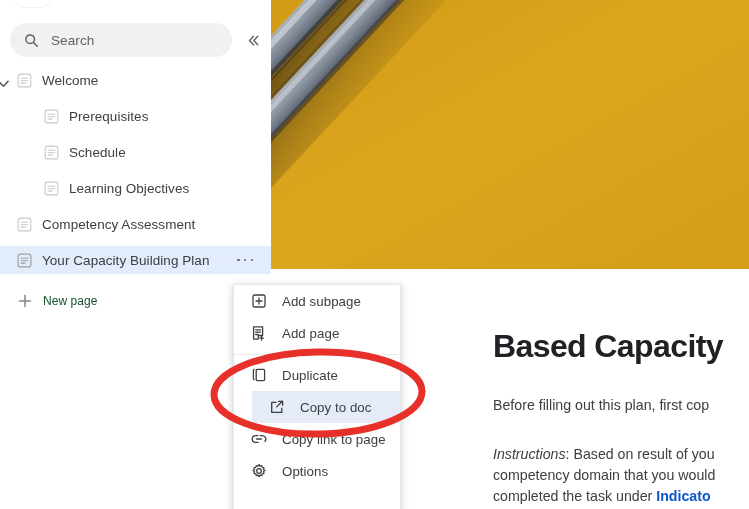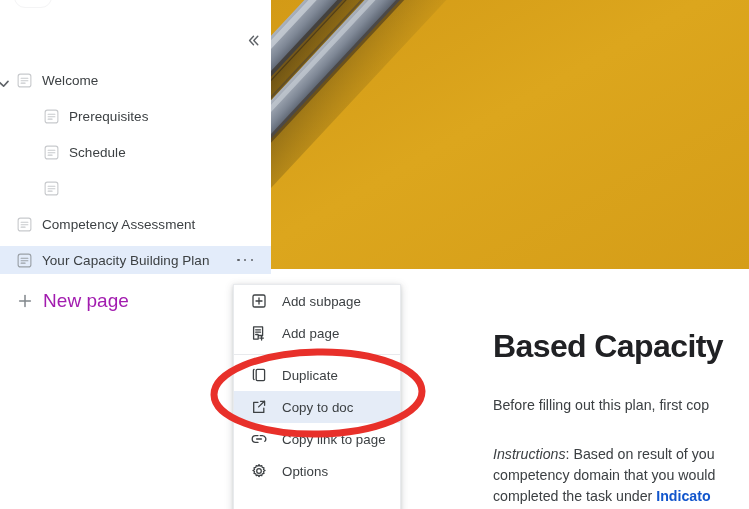--- a/index.html
+++ b/index.html
@@ -100,21 +100,21 @@
 
   .newpage-row {
     position: absolute; left: 0; top: 288px;
     width: 271px; height: 26px;
     display: flex; align-items: center;
     cursor: pointer;
   }
   .newpage-row .plus { margin-left: 18px; width: 14px; height: 14px; color: #80868b; }
   .newpage-row .np-label {
     margin-left: 11px;
-    font-size: 19px; color: #a21caf;
+    font-size: 12px; color: #14532d;
     letter-spacing: .05px;
   }
 
   
   #main { position: absolute; left: 271px; top: 0; width: 478px; height: 509px; background: #fff; }
   .hero {
     position: absolute; left: 0; top: 0;
     width: 478px; height: 269px;
     overflow: hidden;
     background: #dba21c;
@@ -163,40 +163,51 @@
   .mi .mi-ico {
     flex: 0 0 auto; width: 16px; height: 16px; color: #3c4043;
   }
   .mi .mi-label {
     margin-left: 15px;
     font-size: 13.3px;
     color: #3c4043;
     white-space: nowrap;
     letter-spacing: .05px;
   }
-  .mi.hl { background: #e5ecf7; }
+  .mi.hl { background: #e5ecf7; margin-left: 18px; }
   .mi-sep { height: 1px; background: #e8eaed; margin: 5px 0 4px 0; }
 
   
   #annot {
     position: absolute; left: 205px; top: 345px;
     width: 230px; height: 100px;
     z-index: 60;
     pointer-events: none;
   }
 </style>
 </head>
 <body>
 
 <div id="app">
 
   <div id="sidebar">
 
     <div class="top-stub"></div>
 
+    <div class="search-row">
+      <div class="search-box">
+        <span class="mag">
+          <svg viewBox="0 0 16 16" width="15" height="15" fill="none" stroke="#5f6368" stroke-width="1.6">
+            <circle cx="6.6" cy="6.6" r="4.6"></circle>
+              <line x1="10.1" y1="10.1" x2="14.2" y2="14.2" stroke-linecap="round"></line>
+          </svg>
+        </span>
+        <span class="search-placeholder">Search</span>
+      </div>
+    </div>
 
     <div class="collapse-btn">
       <svg viewBox="0 0 20 20" width="17" height="17" fill="none" stroke="#5f6368" stroke-width="1.7" stroke-linecap="round" stroke-linejoin="round">
         <polyline points="10,5 5.4,10 10,15"></polyline>
           <polyline points="15,5 10.4,10 15,15"></polyline>
       </svg>
     </div>
 
     <div class="tree">
 
@@ -243,20 +254,21 @@
 
       <div class="tree-row lvl1">
         <span class="pg-icon">
           <svg viewBox="0 0 16 16" width="15" height="15">
             <rect x="1.2" y="1.2" width="13.6" height="13.6" rx="2.4" fill="none" stroke="#c8cacd" stroke-width="1.2"></rect>
             <line x1="4.4" y1="5.6" x2="11.6" y2="5.6" stroke="#c8cacd" stroke-width="1.2" stroke-linecap="round"></line>
             <line x1="4.4" y1="8.2" x2="11.6" y2="8.2" stroke="#c8cacd" stroke-width="1.2" stroke-linecap="round"></line>
             <line x1="4.4" y1="10.8" x2="8.6" y2="10.8" stroke="#c8cacd" stroke-width="1.2" stroke-linecap="round"></line>
           </svg>
         </span>
+        <span class="tree-label">Learning Objectives</span>
       </div>
 
       <div class="tree-row lvl0">
         <span class="pg-icon">
           <svg viewBox="0 0 16 16" width="15" height="15">
             <rect x="1.2" y="1.2" width="13.6" height="13.6" rx="2.4" fill="none" stroke="#c8cacd" stroke-width="1.2"></rect>
             <line x1="4.4" y1="5.6" x2="11.6" y2="5.6" stroke="#c8cacd" stroke-width="1.2" stroke-linecap="round"></line>
             <line x1="4.4" y1="8.2" x2="11.6" y2="8.2" stroke="#c8cacd" stroke-width="1.2" stroke-linecap="round"></line>
             <line x1="4.4" y1="10.8" x2="8.6" y2="10.8" stroke="#c8cacd" stroke-width="1.2" stroke-linecap="round"></line>
           </svg>

